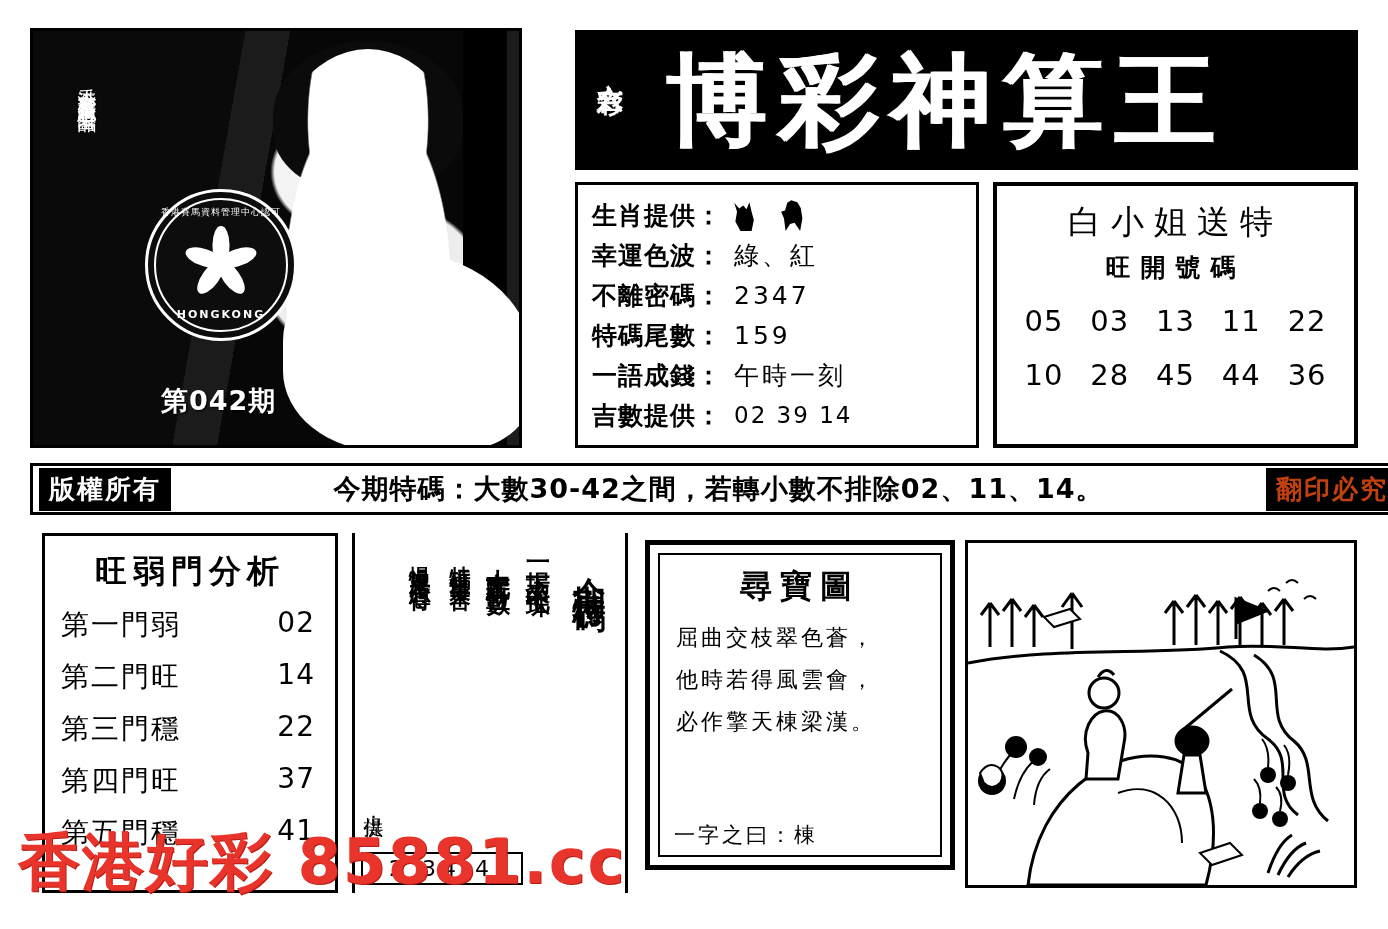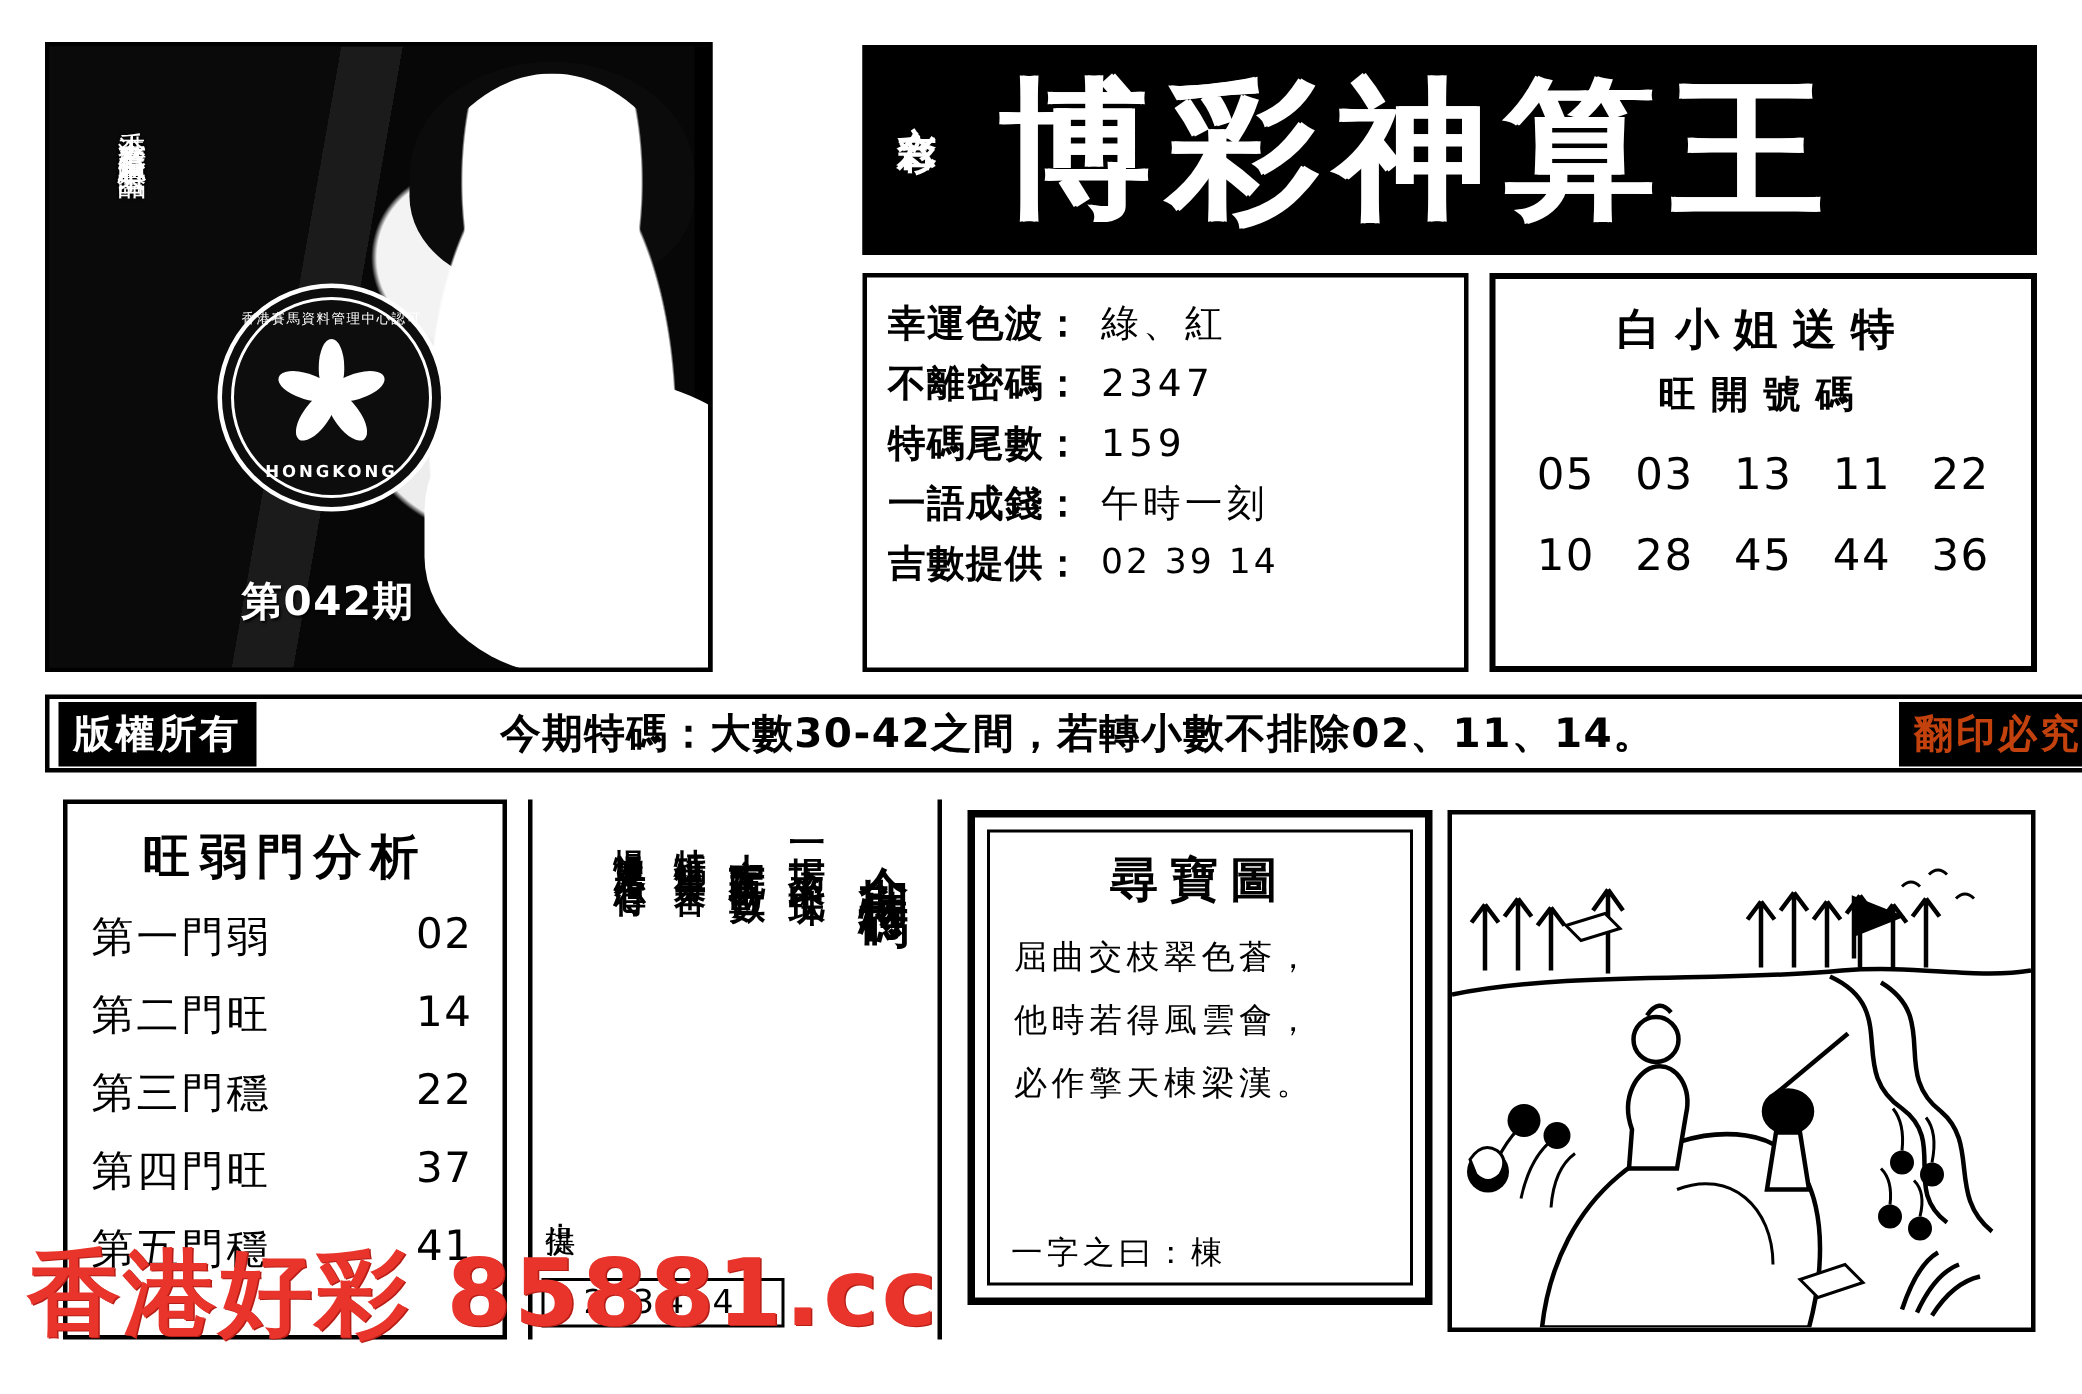--- a/index.html
+++ b/index.html
@@ -20,21 +20,21 @@
     left: 0; top: 0;
     width: 1388px;
     height: 929px;
     background: #fff;
   }
 
   
   .photo-block {
     position: absolute;
     left: 30px; top: 28px;
-    width: 445px; height: 420px;
+    width: 492px; height: 420px;
     background: #111;
     overflow: hidden;
     border: 3px solid #000;
     box-sizing: border-box;
     text-decoration: underline;
   }
   .photo-noise {
     position: absolute; left:0; top:0; right:0; bottom:0;
     background:
       radial-gradient(ellipse at 62% 34%, #f3f3f3 0 14%, rgba(243,243,243,0) 15%),
@@ -214,22 +214,22 @@
     position: absolute;
     left: 993px; top: 182px;
     width: 365px; height: 266px;
     border: 4px solid #000;
     box-sizing: border-box;
     background: #fff;
     padding: 10px 0;
     text-align: center;
   }
   .lucky-title {
-    font-size: 29px;
-    font-weight: bold;
+    font-size: 33px;
+    font-weight: normal;
     letter-spacing: 10px;
     margin-top: 4px;
   }
   .lucky-sub {
     font-size: 25px;
     font-weight: bold;
     letter-spacing: 10px;
     margin-top: 6px;
   }
   .lucky-row {
@@ -442,20 +442,27 @@
   </div>
 
   <div class="masthead">
     <div class="masthead-small">六合彩</div>
     <div class="masthead-title">博彩神算王</div>
     <div class="masthead-brush"></div>
   </div>
 
   <div class="info-panel">
     <div class="info-row">
+      <span class="info-label">生肖提供：</span>
+      <span class="zodiac-icons">
+        <span class="zodiac-icon rabbit"></span>
+        <span class="zodiac-icon horse"></span>
+      </span>
+    </div>
+    <div class="info-row">
       <span class="info-label">幸運色波：</span>
       <span class="info-value">綠、紅</span>
     </div>
     <div class="info-row">
       <span class="info-label">不離密碼：</span>
       <span class="info-value">2347</span>
     </div>
     <div class="info-row">
       <span class="info-label">特碼尾數：</span>
       <span class="info-value">159</span>

